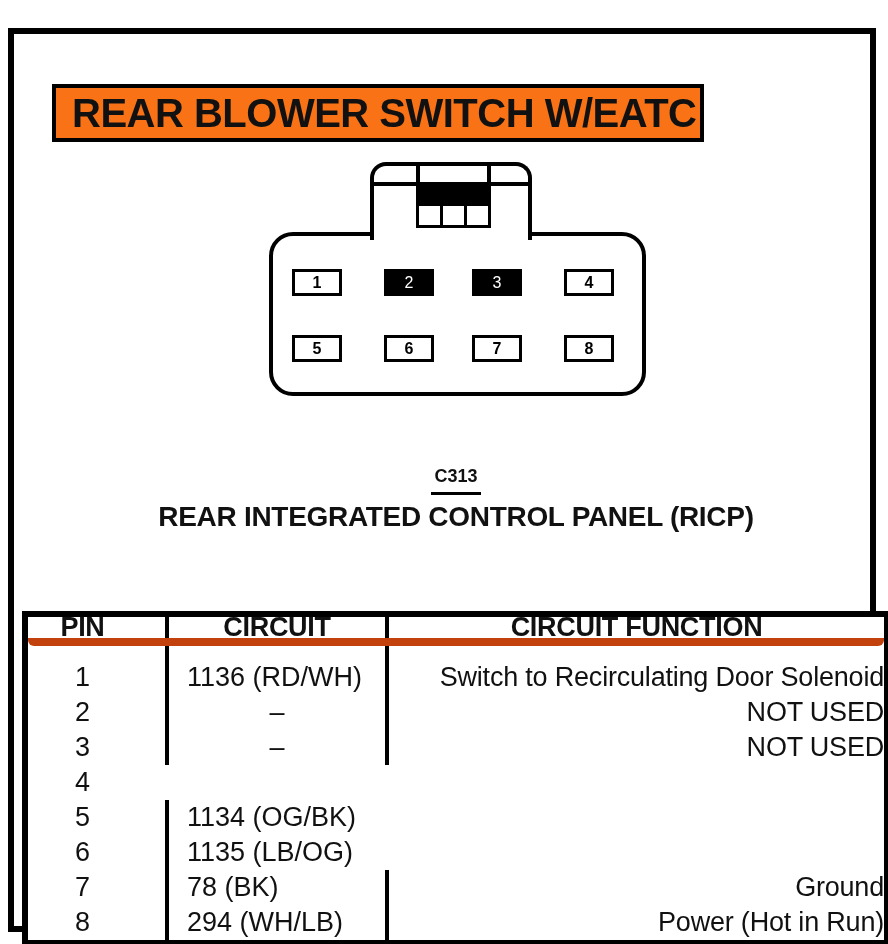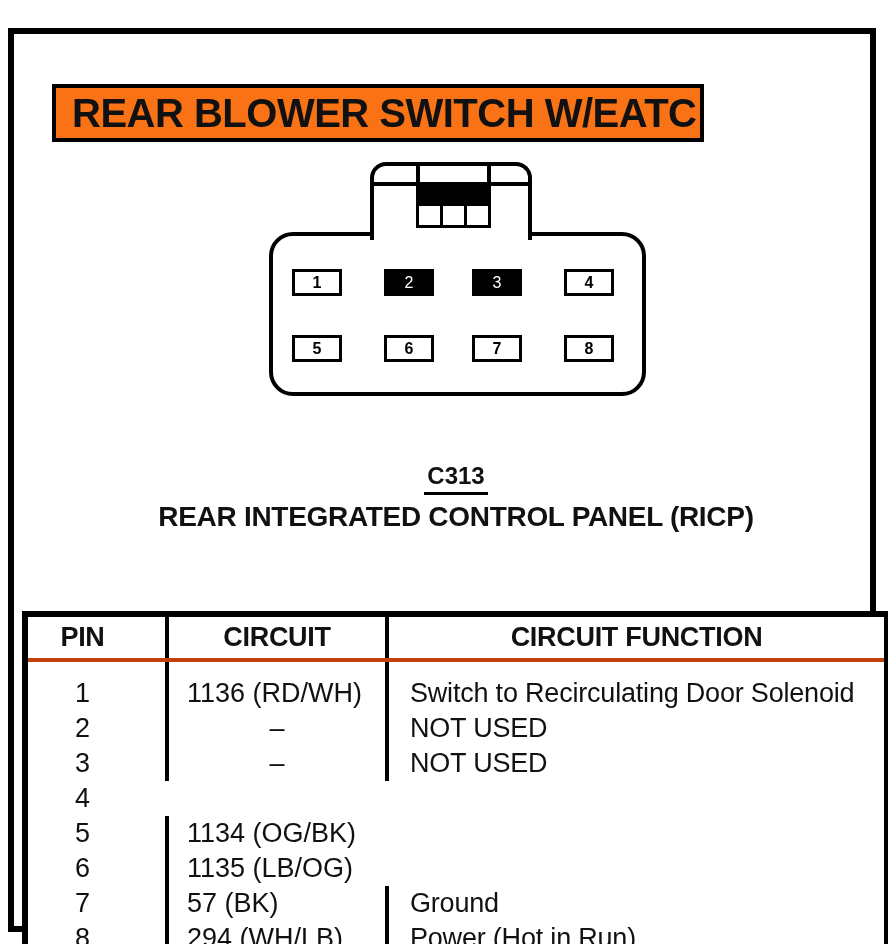--- a/index.html
+++ b/index.html
@@ -97,21 +97,21 @@
 
   
   .conn-id-wrap {
     position: absolute;
     left: 8px; top: 427px;
     width: 868px;
     text-align: center;
   }
   .conn-id-wrap span {
     display: inline-block;
-    font-size: 24px; font-weight: bold;
+    font-size: 18px; font-weight: bold;
     line-height: 30px;
     border-bottom: 3px solid #000;
     padding: 0 3px 1px 3px;
   }
   .conn-name {
     position: absolute;
     left: 8px; top: 466px;
     width: 868px;
     text-align: center;
     font-size: 28px; font-weight: bold;
@@ -121,34 +121,34 @@
   }
 
   
   .ptable {
     position: absolute;
     left: 8px; top: 577px;
     width: 868px;
     border: 6px solid #000;
     background: #fff;
   }
-  .phead { display: flex; height: 45px; border-bottom: 4px solid #c2410c; }
+  .phead { display: flex; height: 29px; border-bottom: 8px solid #c2410c; border-radius: 6px; }
   .phead > div {
     display: flex; align-items: center; justify-content: center;
     font-size: 27px; font-weight: bold;
     letter-spacing: -0.3px;
   }
   .prow { display: flex; height: 35px; }
   .prow > div { line-height: 35px; font-size: 27px; overflow: hidden; white-space: pre; }
   .prow.tall { height: 49px; }
   .prow.tall > div { padding-top: 14px; }
   .c1 { width: 109px; text-align: center; }
   .c2 { width: 220px; border-left: 4px solid #000; padding-left: 18px; margin-left: 28px; }
   .c2.center { text-align: center; padding-left: 0; }
-  .c3 { flex: 1; border-left: 4px solid #000; padding-left: 21px; letter-spacing: -0.2px; }
+  .c3 { flex: 1; border-left: 4px solid #000; padding-left: 21px; letter-spacing: -0.2px; text-align: right; }
 </style>
 </head>
 <body>
 
 <div class="stage">
   <div class="frame">
 
     <div class="title-box">
       <span>REAR BLOWER SWITCH W/EATC</span>
     </div>
@@ -210,21 +210,21 @@
       <div class="prow">
         <div class="c1">5</div>
         <div class="c2">1134 (OG/BK)</div>
       </div>
       <div class="prow">
         <div class="c1">6</div>
         <div class="c2">1135 (LB/OG)</div>
       </div>
       <div class="prow">
         <div class="c1">7</div>
-        <div class="c2">57 (BK)</div>
+        <div class="c2">78 (BK)</div>
         <div class="c3">Ground</div>
       </div>
       <div class="prow">
         <div class="c1">8</div>
         <div class="c2">294 (WH/LB)</div>
         <div class="c3">Power (Hot in Run)</div>
       </div>
     </div>
 
   </div>

